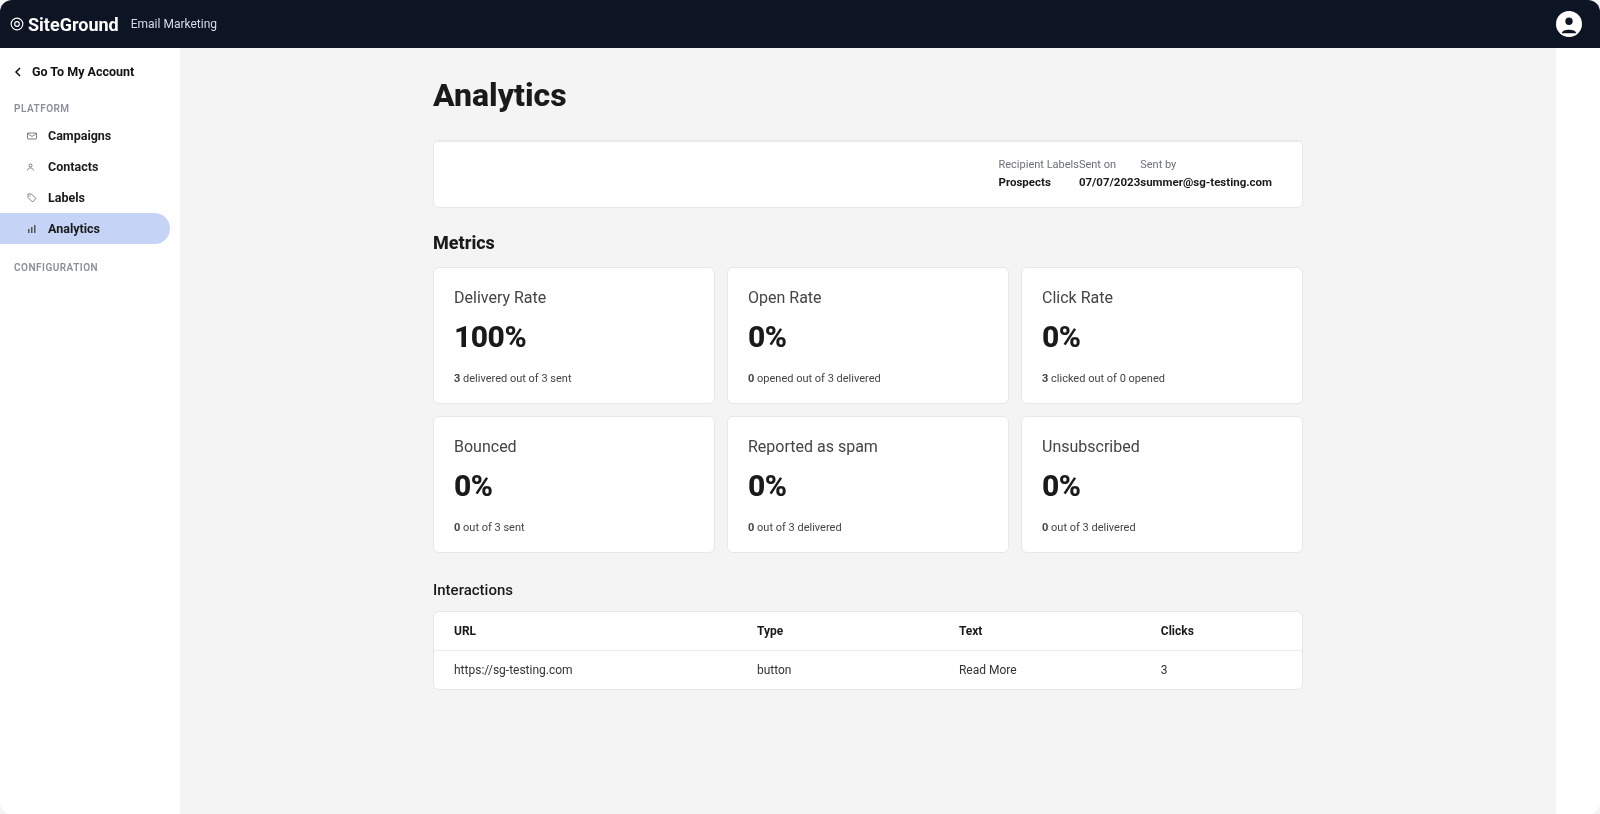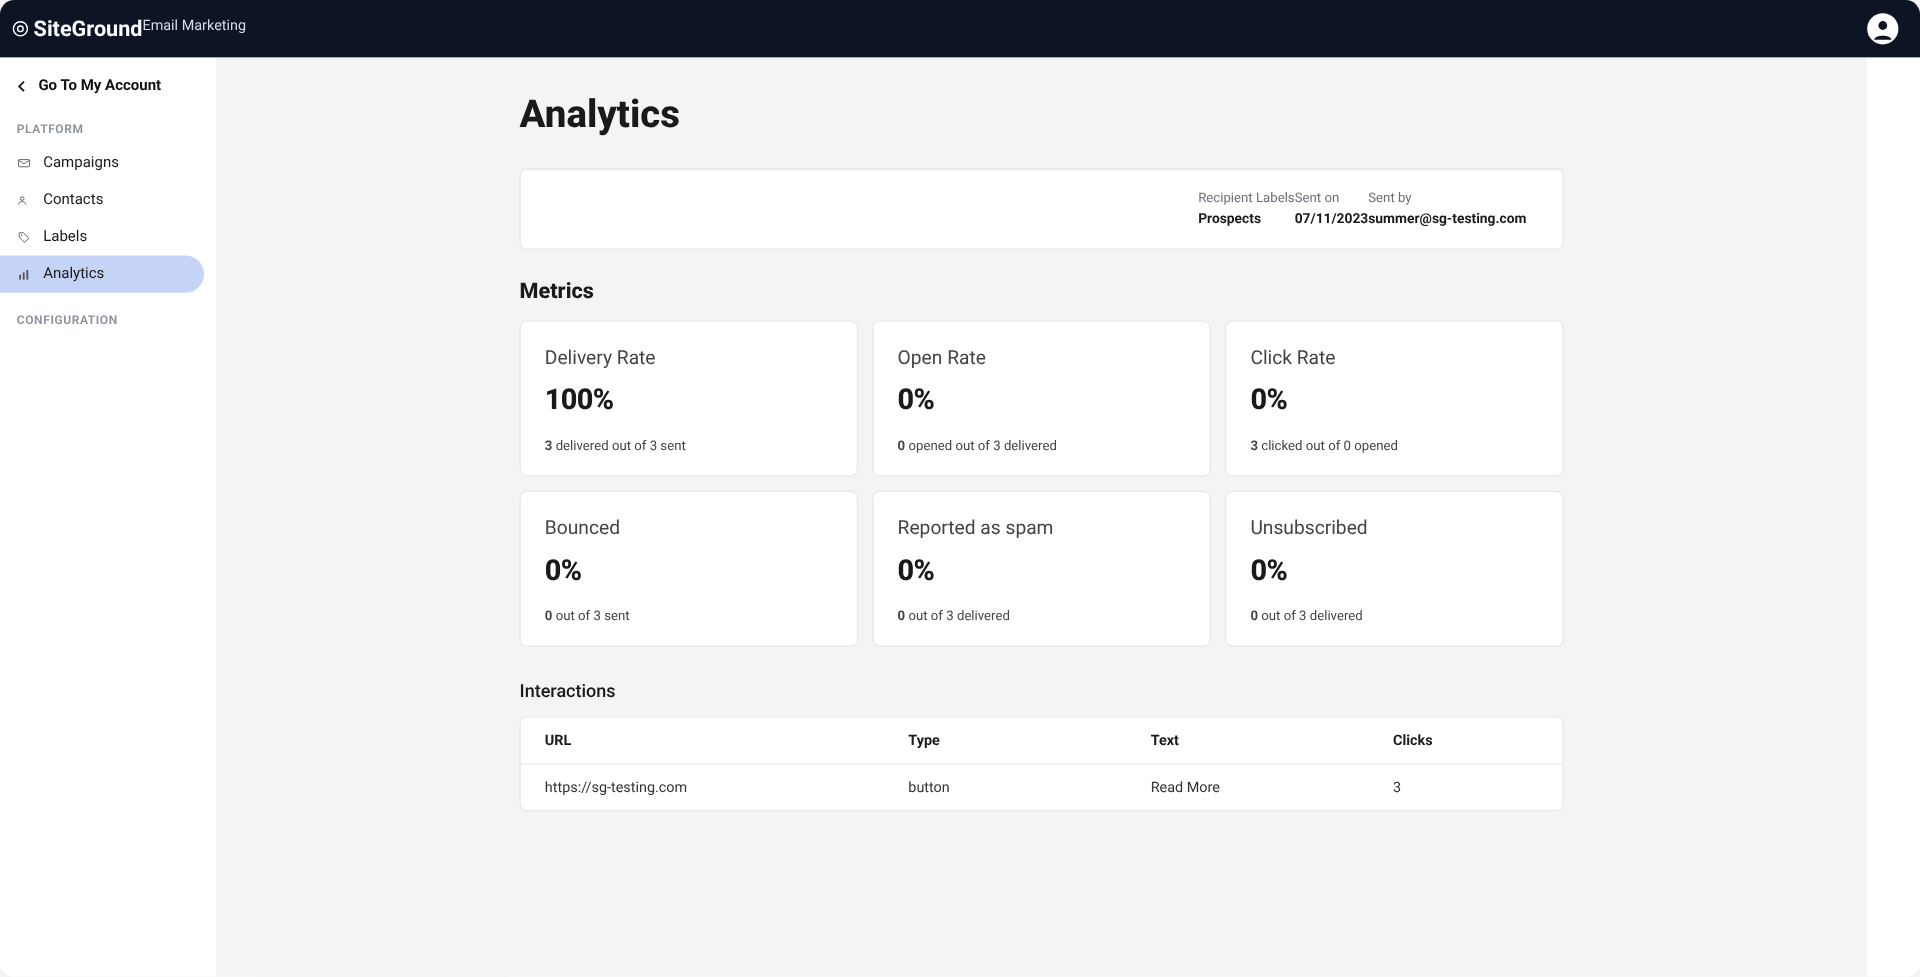--- a/index.html
+++ b/index.html
@@ -1,33 +1,33 @@
 <!DOCTYPE html>
 <html><head>
 <meta charset="utf-8">
 <style>
   * { box-sizing: border-box; margin: 0; padding: 0; }
   html, body { width: 1600px; height: 814px; font-family: -apple-system, BlinkMacSystemFont, "Segoe UI", Roboto, Arial, sans-serif; background: #f4f4f5; color: #111; overflow: hidden; }
   .root { display: flex; flex-direction: column; width: 100%; height: 100%; background:#fff; border-radius:12px; overflow:hidden; }
   
   .topbar { height: 48px; background: #0d1424; color: #fff; display: flex; align-items: center; justify-content: space-between; padding: 0 18px 0 10px; }
-  .brand-wrap { display: flex; align-items: flex-start; }
+  .brand-wrap { display: flex; align-items: center; gap: 12px; }
   .logo { display:flex; align-items:center; gap:4px; font-weight:700; font-size:18px; color:#fff; }
   .logo svg { width:14px; height:14px; }
   .app-name { font-size: 12px; color: #d7dbe6; }
   .avatar-btn { width: 26px; height: 26px; border-radius: 50%; background: #fff; display:flex; align-items:center; justify-content:center; cursor:pointer; }
   .avatar-btn svg { width:22px; height:22px; }
 
   
   .body { flex:1; display:flex; min-height:0; }
   .sidebar { width: 180px; background:#fff; border-right: none; padding-top: 10px; display:flex; flex-direction:column; gap:0; }
   .back-row { display:flex; align-items:center; gap:8px; padding:6px 14px; font-weight:700; font-size:12.5px; color:#111; cursor:pointer; }
   .back-row svg { width:10px; height:10px; }
   .section-label { font-size:10px; letter-spacing:.5px; color:#8a8f99; padding: 18px 14px 6px 14px; font-weight:600; }
-  .nav-item { display:flex; align-items:center; gap:10px; padding:8px 14px; font-size:12.5px; font-weight:400; color:#1a1a1a; cursor:pointer; border-radius: 0 18px 18px 0; margin-right:10px; }
+  .nav-item { display:flex; align-items:center; gap:10px; padding:8px 26px; font-size:12.5px; font-weight:700; color:#1a1a1a; cursor:pointer; border-radius: 0 18px 18px 0; margin-right:10px; }
   .nav-item.active { background:#c5d3f6; }
   .nav-item svg { width:12px; height:12px; flex-shrink:0; color:#444; }
 
   
   .main { flex:1; min-width:0; overflow:auto; background:#f4f4f5; padding: 28px 0 30px 0; display:flex; justify-content:center; }
   .content { width: 870px; }
   .page-title { font-size: 32px; font-weight: 800; color:#1a1a1a; margin-bottom: 26px; }
 
   .card { background:#fff; border:1px solid #e7e7ea; border-radius:6px; }
   .campaign-card { margin-bottom: 24px; }
@@ -39,21 +39,21 @@
   .campaign-meta { border-top:1px solid #ececef; display:flex; padding: 16px 30px 18px 30px; justify-content:flex-end; }
   .meta-block { display:flex; flex-direction:column; gap:4px; }
   .meta-label { font-size:11px; color:#6b6f78; }
   .meta-value { font-size:11.5px; font-weight:700; color:#1a1a1a; }
   .meta-block.right { text-align:left; }
 
   .metrics-heading { font-size:18px; font-weight:800; color:#1a1a1a; margin: 4px 0 14px 0; }
   .metrics-grid { display:grid; grid-template-columns: repeat(3, 1fr); gap: 12px; margin-bottom: 28px; }
   .metric-card { background:#fff; border:1px solid #e7e7ea; border-radius:6px; padding:20px 20px 18px 20px; }
   .metric-label { font-size:16px; color:#444; margin-bottom: 12px; }
-  .metric-value { font-size:24px; font-weight:800; color:#1a1a1a; margin-bottom: 18px; letter-spacing:-.5px; }
+  .metric-value { font-size:30px; font-weight:800; color:#1a1a1a; margin-bottom: 18px; letter-spacing:-.5px; }
   .metric-foot { font-size:11px; color:#444; }
   .metric-foot b { font-weight:700; }
 
   .inter-heading { font-size:15px; font-weight:500; color:#1a1a1a; margin: 0 0 12px 0; }
   .table { background:#fff; border:1px solid #e7e7ea; border-radius:6px; }
   .thead, .trow { display:grid; grid-template-columns: 1.5fr 1fr 1fr .6fr; padding: 12px 20px; font-size:12px; }
   .thead { font-weight:700; color:#1a1a1a; border-bottom:1px solid #ececef; }
   .trow { color:#333; }
 </style>
 </head>
@@ -131,21 +131,21 @@
         <h1 class="page-title">Analytics</h1>
 
         <div class="card campaign-card">
           <div class="campaign-meta">
             <div class="meta-block">
               <span class="meta-label">Recipient Labels</span>
               <span class="meta-value">Prospects</span>
             </div>
             <div class="meta-block">
               <span class="meta-label">Sent on</span>
-              <span class="meta-value">07/11/2023</span>
+              <span class="meta-value">07/07/2023</span>
             </div>
             <div class="meta-block right">
               <span class="meta-label">Sent by</span>
               <span class="meta-value">summer@sg-testing.com</span>
             </div>
           </div>
         </div>
 
         <div class="metrics-heading">Metrics</div>
 

